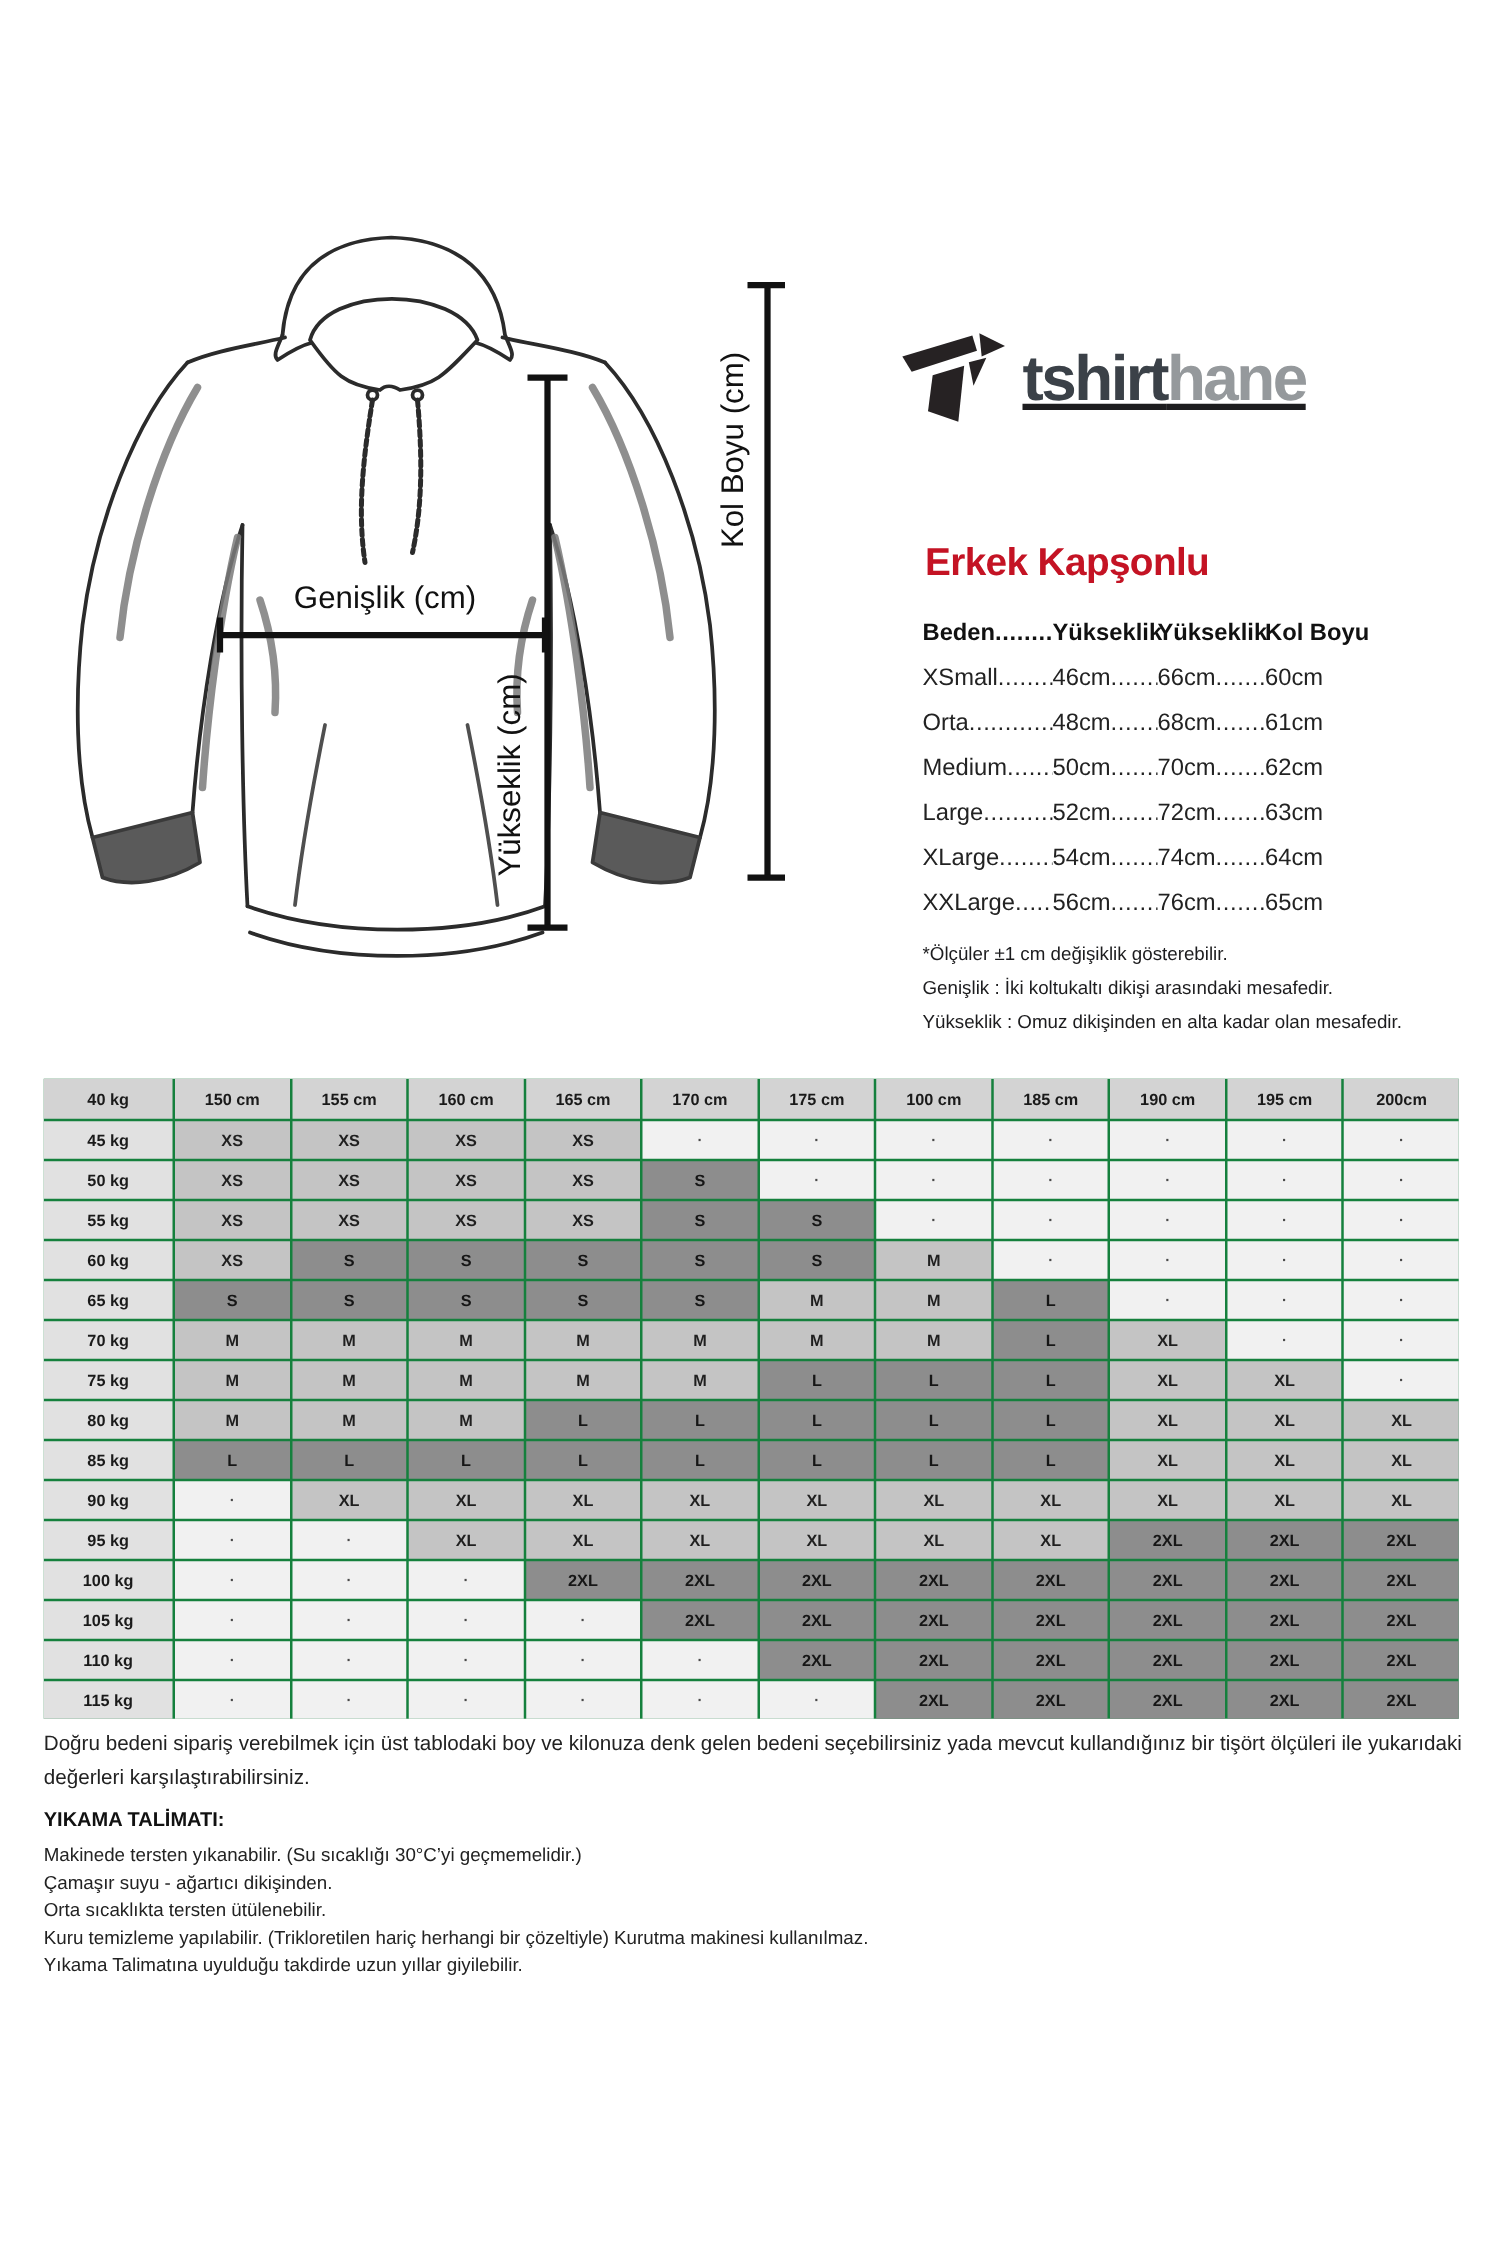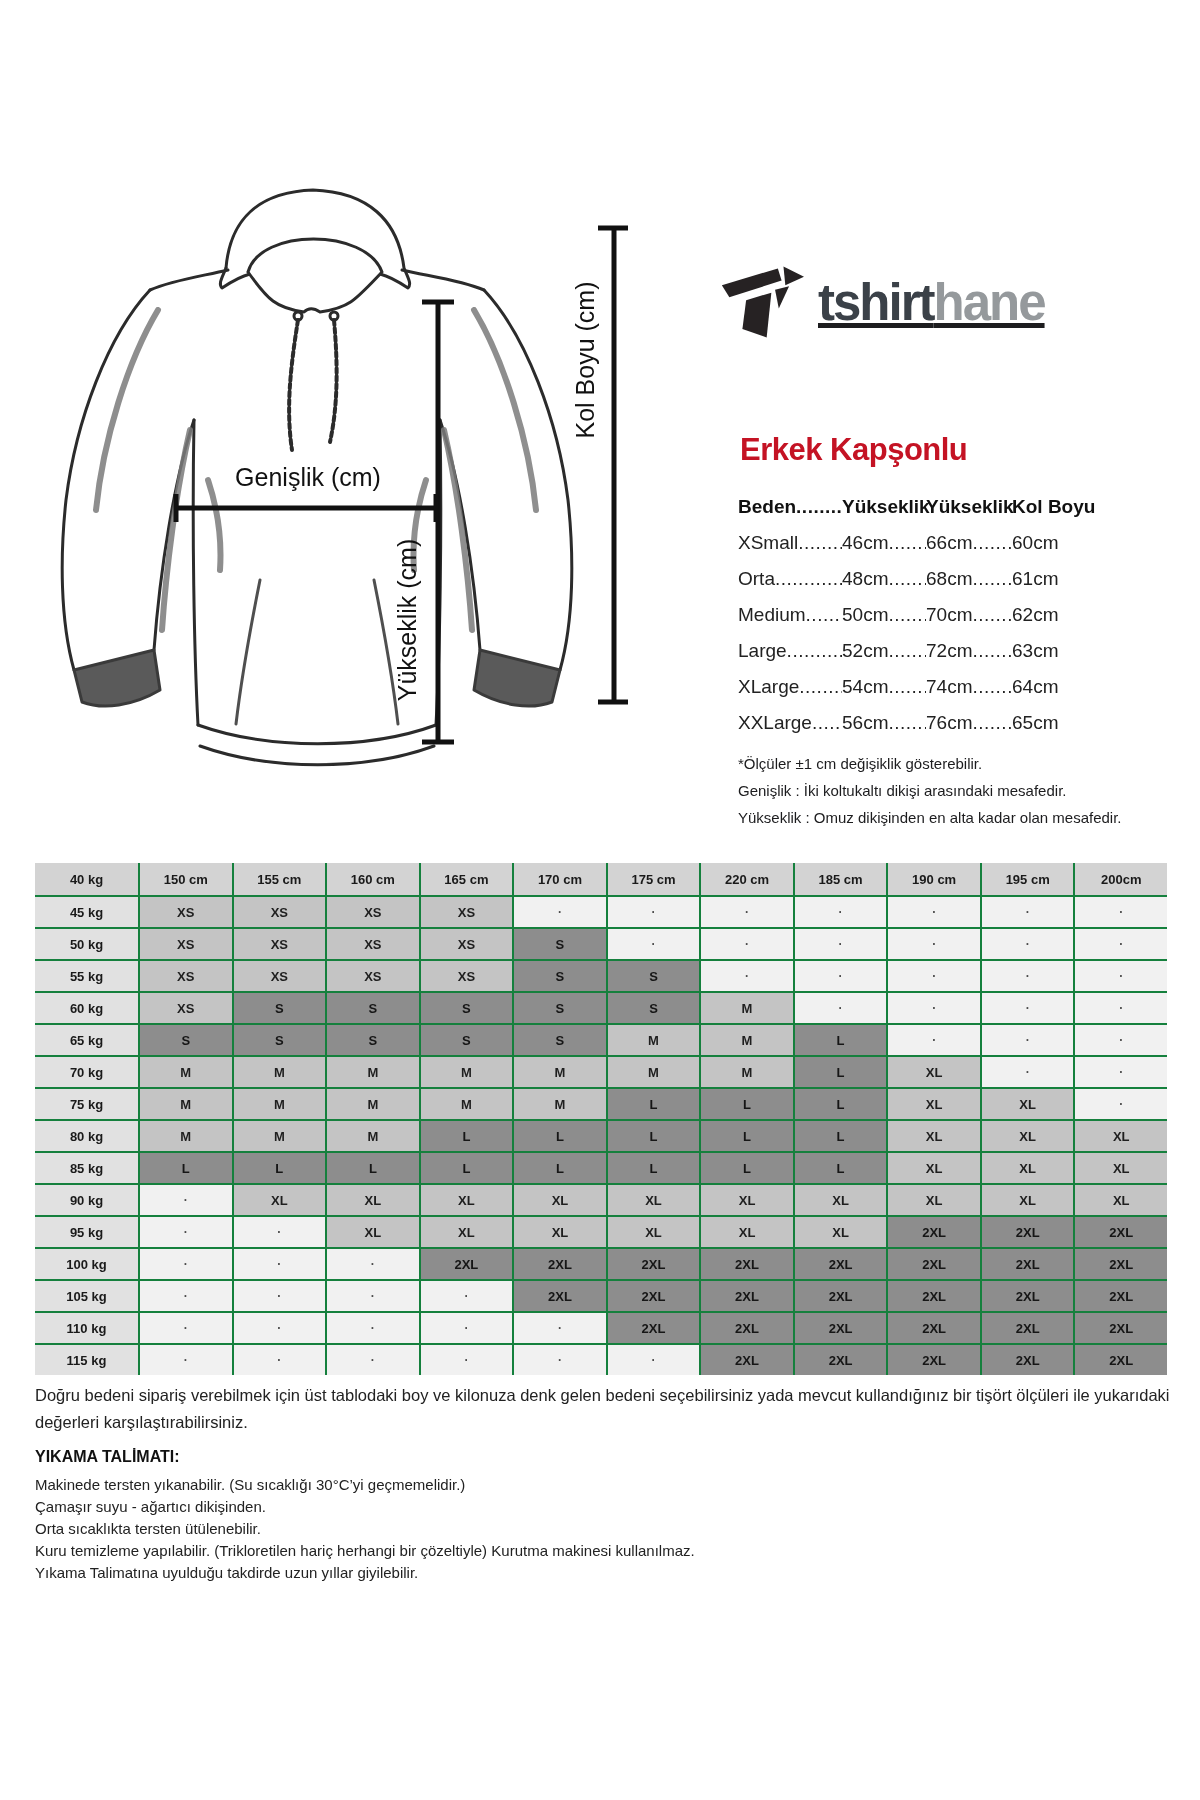--- a/index.html
+++ b/index.html
@@ -256,21 +256,21 @@
   </div>
 
 <div id="matrix" class="abs">
     <div class="mc hd">40 kg</div>
     <div class="mc hd">150 cm</div>
     <div class="mc hd">155 cm</div>
     <div class="mc hd">160 cm</div>
     <div class="mc hd">165 cm</div>
     <div class="mc hd">170 cm</div>
     <div class="mc hd">175 cm</div>
-    <div class="mc hd">220 cm</div>
+    <div class="mc hd">100 cm</div>
     <div class="mc hd">185 cm</div>
     <div class="mc hd">190 cm</div>
     <div class="mc hd">195 cm</div>
     <div class="mc hd">200cm</div>
     <div class="mc wl">45 kg</div>
     <div class="mc light">XS</div>
     <div class="mc light">XS</div>
     <div class="mc light">XS</div>
     <div class="mc light">XS</div>
     <div class="mc empty">·</div>

